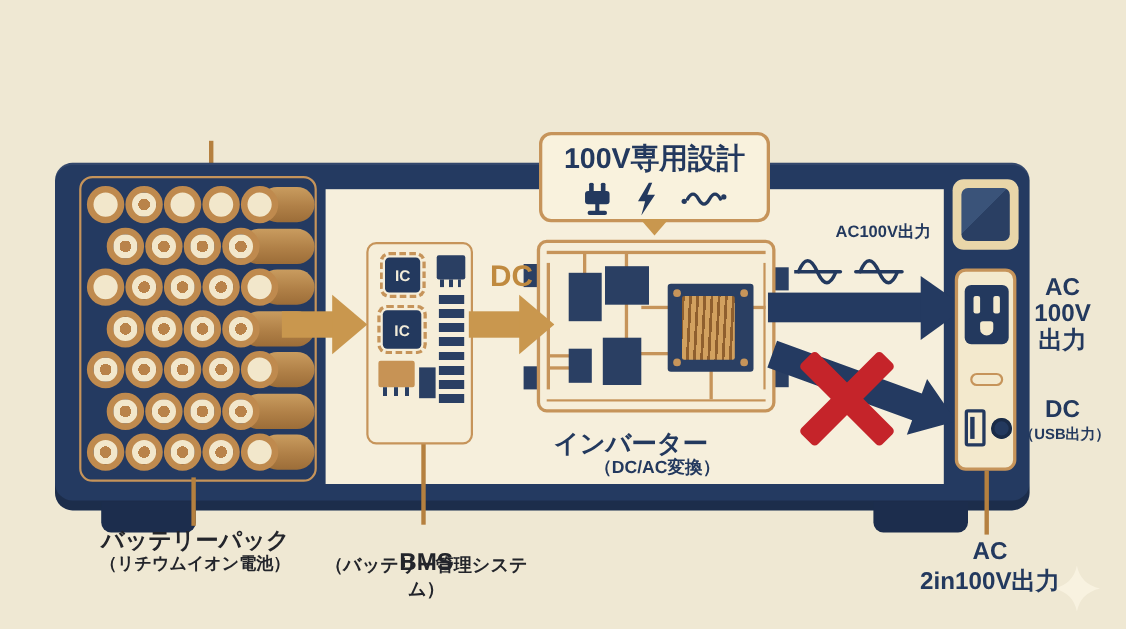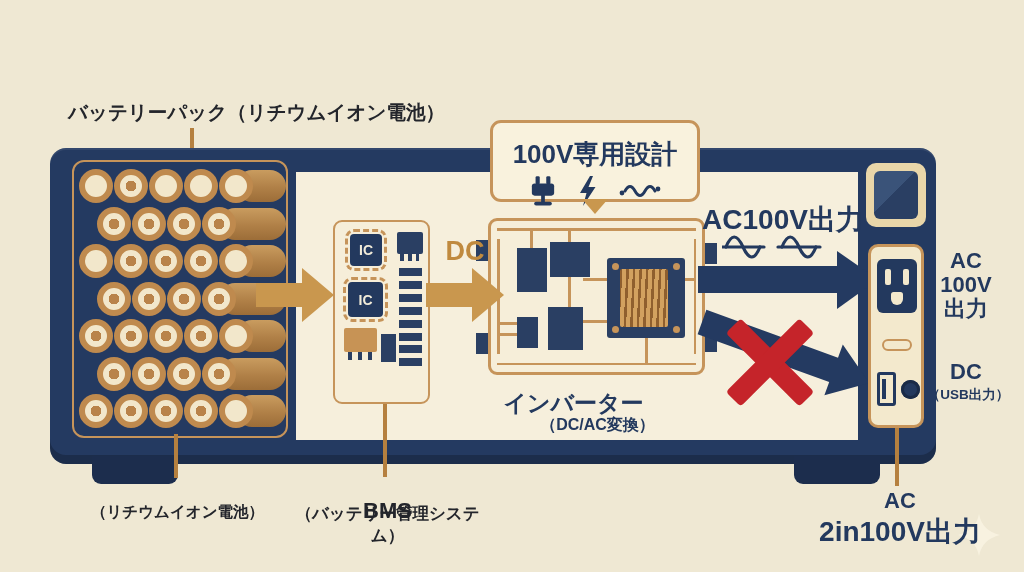--- a/index.html
+++ b/index.html
@@ -26,21 +26,21 @@
   .cap{position:absolute;height:32px;border-radius:16px;
        background:linear-gradient(180deg,#c99c5f 0%,#b08047 55%,#9c6d38 100%)}
   .cell{position:absolute;width:34px;height:34px;border-radius:50%;
         border:6px solid var(--cellring);background:var(--cellcream)}
   .cell.ring{background:radial-gradient(circle,var(--celltan) 0 34%,var(--cellcream) 34%)}
   
   .leader{position:absolute;width:4px;background:var(--tan-deep)}
   
   .design-box{position:absolute;left:490px;top:120px;width:210px;height:82px;background:var(--boxbg);
               border:3.5px solid var(--tan);border-radius:11px;z-index:6}
-  .design-box .cap-txt{margin-top:14px;text-align:center;font-size:26px;font-weight:800;color:var(--tnavy)}
+  .design-box .cap-txt{margin-top:4px;text-align:center;font-size:26px;font-weight:800;color:var(--tnavy)}
   .design-icons{display:flex;justify-content:center;gap:22px;margin-top:4px;align-items:center}
   .design-box .ptr{position:absolute;left:50%;bottom:-15px;margin-left:-13px;width:0;height:0;
               border-left:13px solid transparent;border-right:13px solid transparent;border-top:15px solid var(--tan-arrow)}
   
   .bms-board{position:absolute;left:333px;top:220px;width:97px;height:184px;background:var(--board);
              border:2.5px solid var(--tan);border-radius:9px;z-index:3}
   .ic{position:absolute;background:var(--tnavy);border-radius:4px;color:#f2ecd9;font-weight:800;
       display:flex;align-items:center;justify-content:center;font-size:14px;
       outline:3px dashed var(--tan);outline-offset:2px}
   .comp{position:absolute;background:var(--navy-comp)}
@@ -81,21 +81,20 @@
   .xbar{position:absolute;left:718px;top:352px;width:104px;height:21px;background:var(--red);border-radius:4px;z-index:5}
   svg{display:block}
   .arr{position:absolute;z-index:4}
 </style>
 </head>
 <body>
 
 <div class="stage">
 
 
-  <div class="abs dark" style="left:68px;top:99px;font-size:19.5px;font-weight:800;z-index:7">バッテリーパック（リチウムイオン電池）</div>
   <div class="leader" style="left:190px;top:128px;height:42px"></div>
 
   <div class="device"></div>
   <div class="foot" style="left:92px;width:86px"></div>
   <div class="foot" style="left:794px;width:86px"></div>
   <div class="panel-interior"></div>
 
   <div class="batt-frame"></div>
   <div id="battery-cells">
       <div class="cap" style="left: 236px; top: 170px; width: 50px;"></div>
@@ -206,21 +205,21 @@
   <svg class="arr" style="left:256px;top:266px" width="78" height="58" viewBox="0 0 78 58">
     <rect x="0" y="17" width="47" height="24" fill="#c9974e"></rect>
       <polygon points="46,2 78,29 46,56" fill="#c9974e"></polygon>
   </svg>
   <div class="abs ctr" style="left:430px;top:236px;width:70px;font-size:27px;font-weight:800;color:#c08a3f;z-index:5">DC</div>
   <svg class="arr" style="left:426px;top:266px" width="78" height="58" viewBox="0 0 78 58">
     <rect x="0" y="17" width="47" height="24" fill="#c9974e"></rect>
       <polygon points="46,2 78,29 46,56" fill="#c9974e"></polygon>
   </svg>
 
-  <div class="abs ctr lab" style="left:698px;top:201px;width:170px;font-size:28px">AC100V出力</div>
+  <div class="abs ctr lab" style="left:718px;top:201px;width:170px;font-size:15px">AC100V出力</div>
   <svg class="arr" style="left:722px;top:229px;z-index:6" width="110" height="36" viewBox="0 0 110 36">
     <g fill="none" stroke="#23395e" stroke-width="3.2" stroke-linecap="round">
       <path d="M0,18 H42"></path>
         <path d="M4,18 Q12,-2 21,18 Q30,38 38,18"></path>
       <path d="M56,18 H98"></path>
         <path d="M60,18 Q68,-2 77,18 Q86,38 94,18"></path>
     </g>
   </svg>
   <svg class="arr" style="left:698px;top:251px" width="182" height="58" viewBox="0 0 182 58">
     <rect x="0" y="15" width="140" height="27" fill="#243a61"></rect>
@@ -256,25 +255,26 @@
     <div>100V</div>
     <div>出力</div>
   </div>
   <div class="abs ctr lab" style="left:928px;top:359px;width:76px;font-size:22px">DC</div>
   <div class="abs ctr lab sub" style="left:920px;top:386px;width:96px;font-size:13.5px">（USB出力）</div>
 
   <div class="leader" style="left:174px;top:434px;height:44px"></div>
   <div class="leader" style="left:383px;top:377px;height:100px"></div>
   <div class="leader" style="left:895px;top:428px;height:58px"></div>
 
+  <div class="abs ctr dark" style="left:75px;top:477px;width:205px;font-size:21px;font-weight:800;z-index:7">バッテリーパック</div>
   <div class="abs ctr dark" style="left:75px;top:502px;width:205px;font-size:15.5px;font-weight:700;z-index:7">（リチウムイオン電池）</div>
 
   <div class="abs ctr dark" style="left:285px;top:498px;width:205px;font-size:22px;font-weight:700;z-index:7">BMS</div>
   <div class="abs ctr dark" style="left:280px;top:503px;width:215px;font-size:16.5px;font-weight:700;z-index:7">（バッテリー管理システム）</div>
 
   <div class="abs ctr lab" style="left:800px;top:488px;width:200px;font-size:22px">AC</div>
-  <div class="abs ctr lab" style="left:800px;top:513px;width:200px;font-size:28px">2in100V出力</div>
+  <div class="abs ctr lab" style="left:800px;top:513px;width:200px;font-size:22px">2in100V出力</div>
 
   <svg class="abs" style="left:958px;top:514px" width="42" height="42" viewBox="0 0 40 40">
     <path d="M20,0 Q23,16 40,20 Q23,24 20,40 Q17,24 0,20 Q17,16 20,0" fill="#f8f2e0"></path>
   </svg>
 
 </div>
 
 </body></html>

